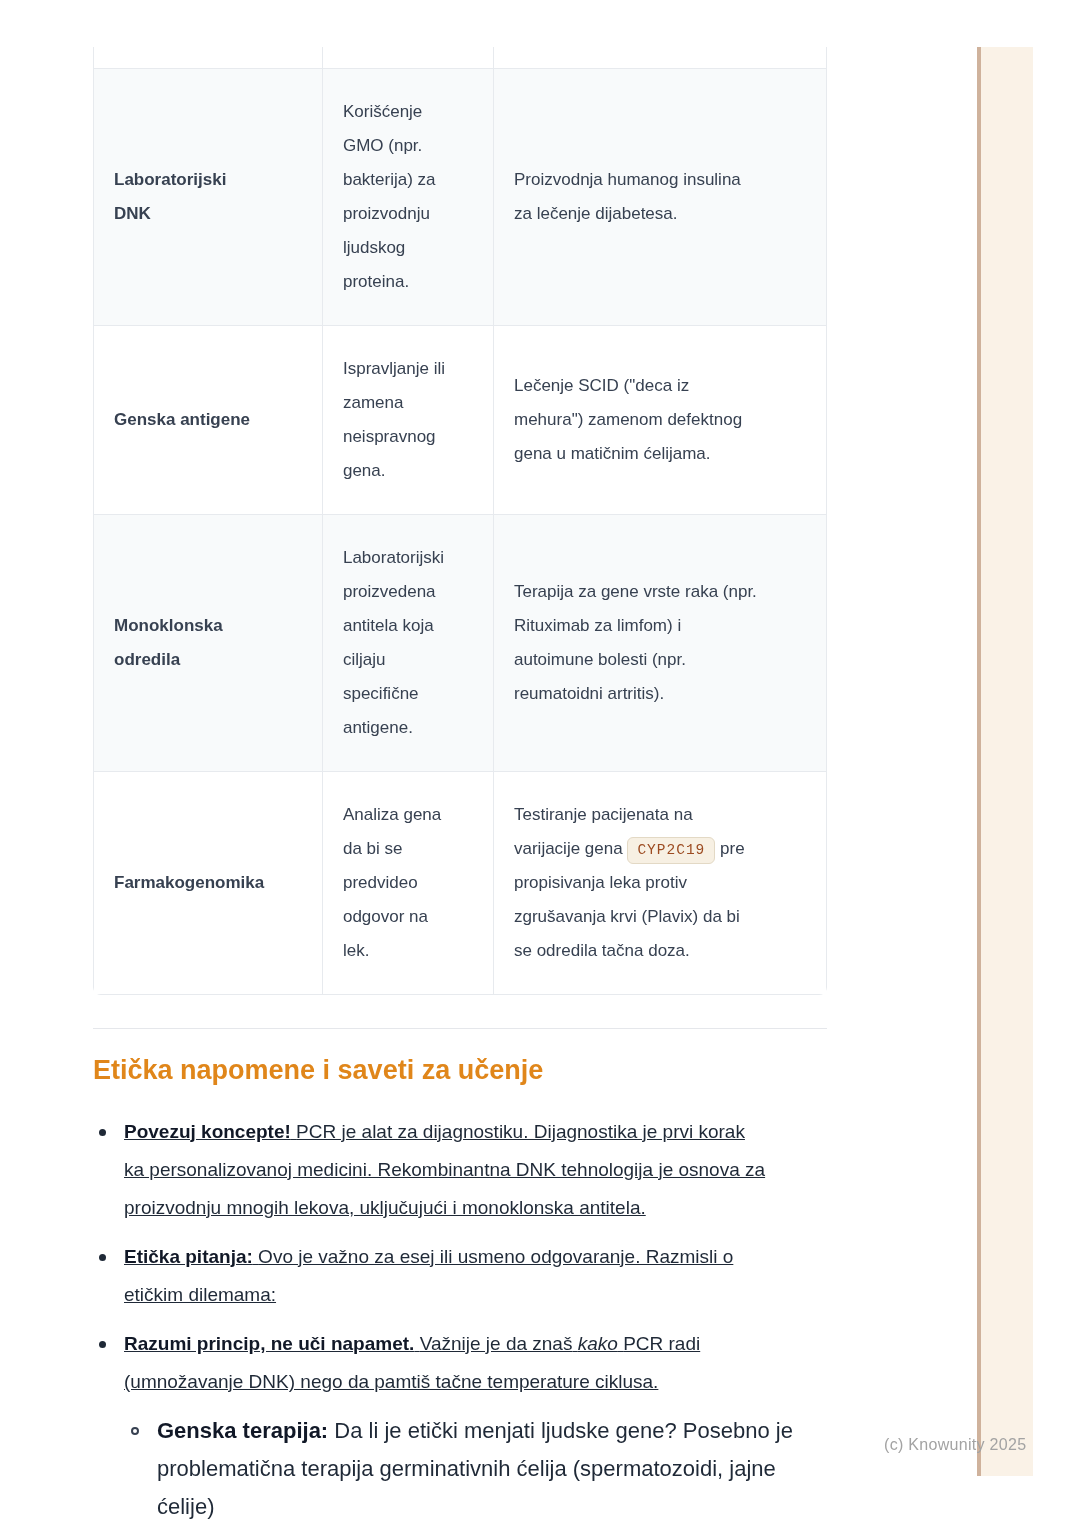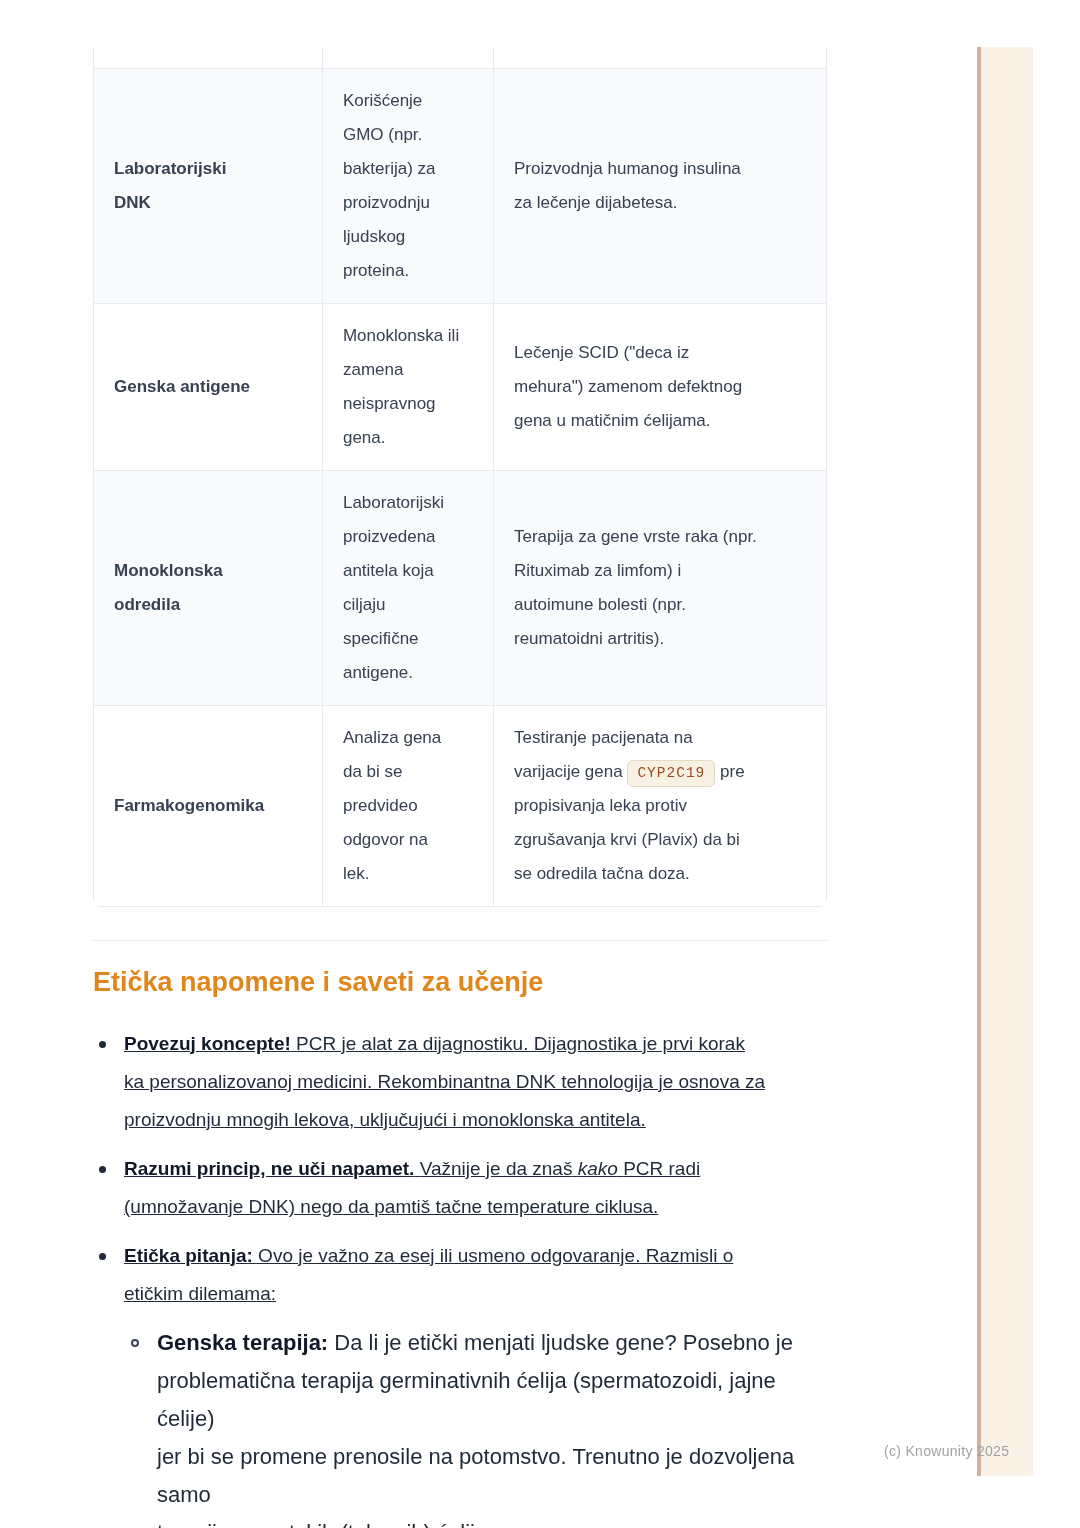--- a/index.html
+++ b/index.html
@@ -22,21 +22,21 @@
     z-index:1;
   }
 
   .content { position:absolute; left:93px; top:47px; width:734px; z-index:2; }
 
   
   .table-wrap { border-radius:0 0 8px 8px; overflow:hidden; }
   table.biotable { width:734px; border-collapse:collapse; background:#fff; }
   table.biotable td {
     border:1px solid var(--table_border,#e7eaee);
-    padding:15px 20px;
+    padding:26px 20px;
     font-size:17px; line-height:34px;
     color:#374151;
     vertical-align:middle;
     white-space:pre-line;
   }
   tr.partial td { height:21px; padding:0; border-top:0; }
   tr.stripe td { background:var(--table_stripe,#f8fafb); }
   td.term { font-weight:bold; color:#111827; }
   td.desc > div { width:118px; }
   td.example > div { width:292px; }
@@ -85,23 +85,22 @@
     white-space:pre-line;
   }
   .circle {
     position:absolute; left:3px; top:15px;
     width:8px; height:8px; border-radius:50%;
     border:2px solid #374151; background:transparent;
   }
 
   .watermark {
     position:absolute; left:884px; top:1436px; z-index:3;
-    font-size:14px; color:var(--watermark,#a3a3a3);
+    font-size:16px; color:var(--watermark,#a3a3a3);
     letter-spacing:0.3px;
-    margin-top:7px;
   }
 </style>
 </head>
 <body>
 
 <div class="page">
 
   <div class="edge-strip"></div>
 
   <div class="content">
@@ -126,21 +125,21 @@
 GMO (npr.
 bakterija) za
 proizvodnju
 ljudskog
 proteina.</div></td>
               <td class="example"><div>Proizvodnja humanog insulina
 za lečenje dijabetesa.</div></td>
         </tr>
         <tr>
           <td class="term">Genska antigene</td>
-              <td class="desc"><div>Monoklonska ili
+              <td class="desc"><div>Ispravljanje ili
 zamena
 neispravnog
 gena.</div></td>
               <td class="example"><div>Lečenje SCID ("deca iz
 mehura") zamenom defektnog
 gena u matičnim ćelijama.</div></td>
         </tr>
         <tr class="stripe">
           <td class="term">Monoklonska
 odredila</td>
@@ -173,24 +172,24 @@
     </div>
 
     <hr class="divider">
 
     <h2 class="section-title">Etička napomene i saveti za učenje</h2>
 
     <ul class="tips">
       <li><span class="dot"></span><b>Povezuj koncepte!</b> <span>PCR je alat za dijagnostiku. Dijagnostika je prvi korak
 ka personalizovanoj medicini. Rekombinantna DNK tehnologija je osnova za
 proizvodnju mnogih lekova, uključujući i monoklonska antitela.</span></li>
+      <li><span class="dot"></span><b>Etička pitanja:</b> <span>Ovo je važno za esej ili usmeno odgovaranje. Razmisli o
+etičkim dilemama:</span></li>
       <li><span class="dot"></span><b>Razumi princip, ne uči napamet.</b> <span>Važnije je da znaš</span> <i>kako</i> <span>PCR radi
 (umnožavanje DNK) nego da pamtiš tačne temperature ciklusa.</span></li>
-      <li><span class="dot"></span><b>Etička pitanja:</b> <span>Ovo je važno za esej ili usmeno odgovaranje. Razmisli o
-etičkim dilemama:</span></li>
       <ul class="sub">
         <li><span class="circle"></span><b>Genska terapija:</b> <span>Da li je etički menjati ljudske gene? Posebno je
 problematična terapija germinativnih ćelija (spermatozoidi, jajne ćelije)
 jer bi se promene prenosile na potomstvo. Trenutno je dozvoljena samo
 terapija somatskih (telesnih) ćelija.</span></li>
       </ul>
     </ul>
 
   </div>
 

